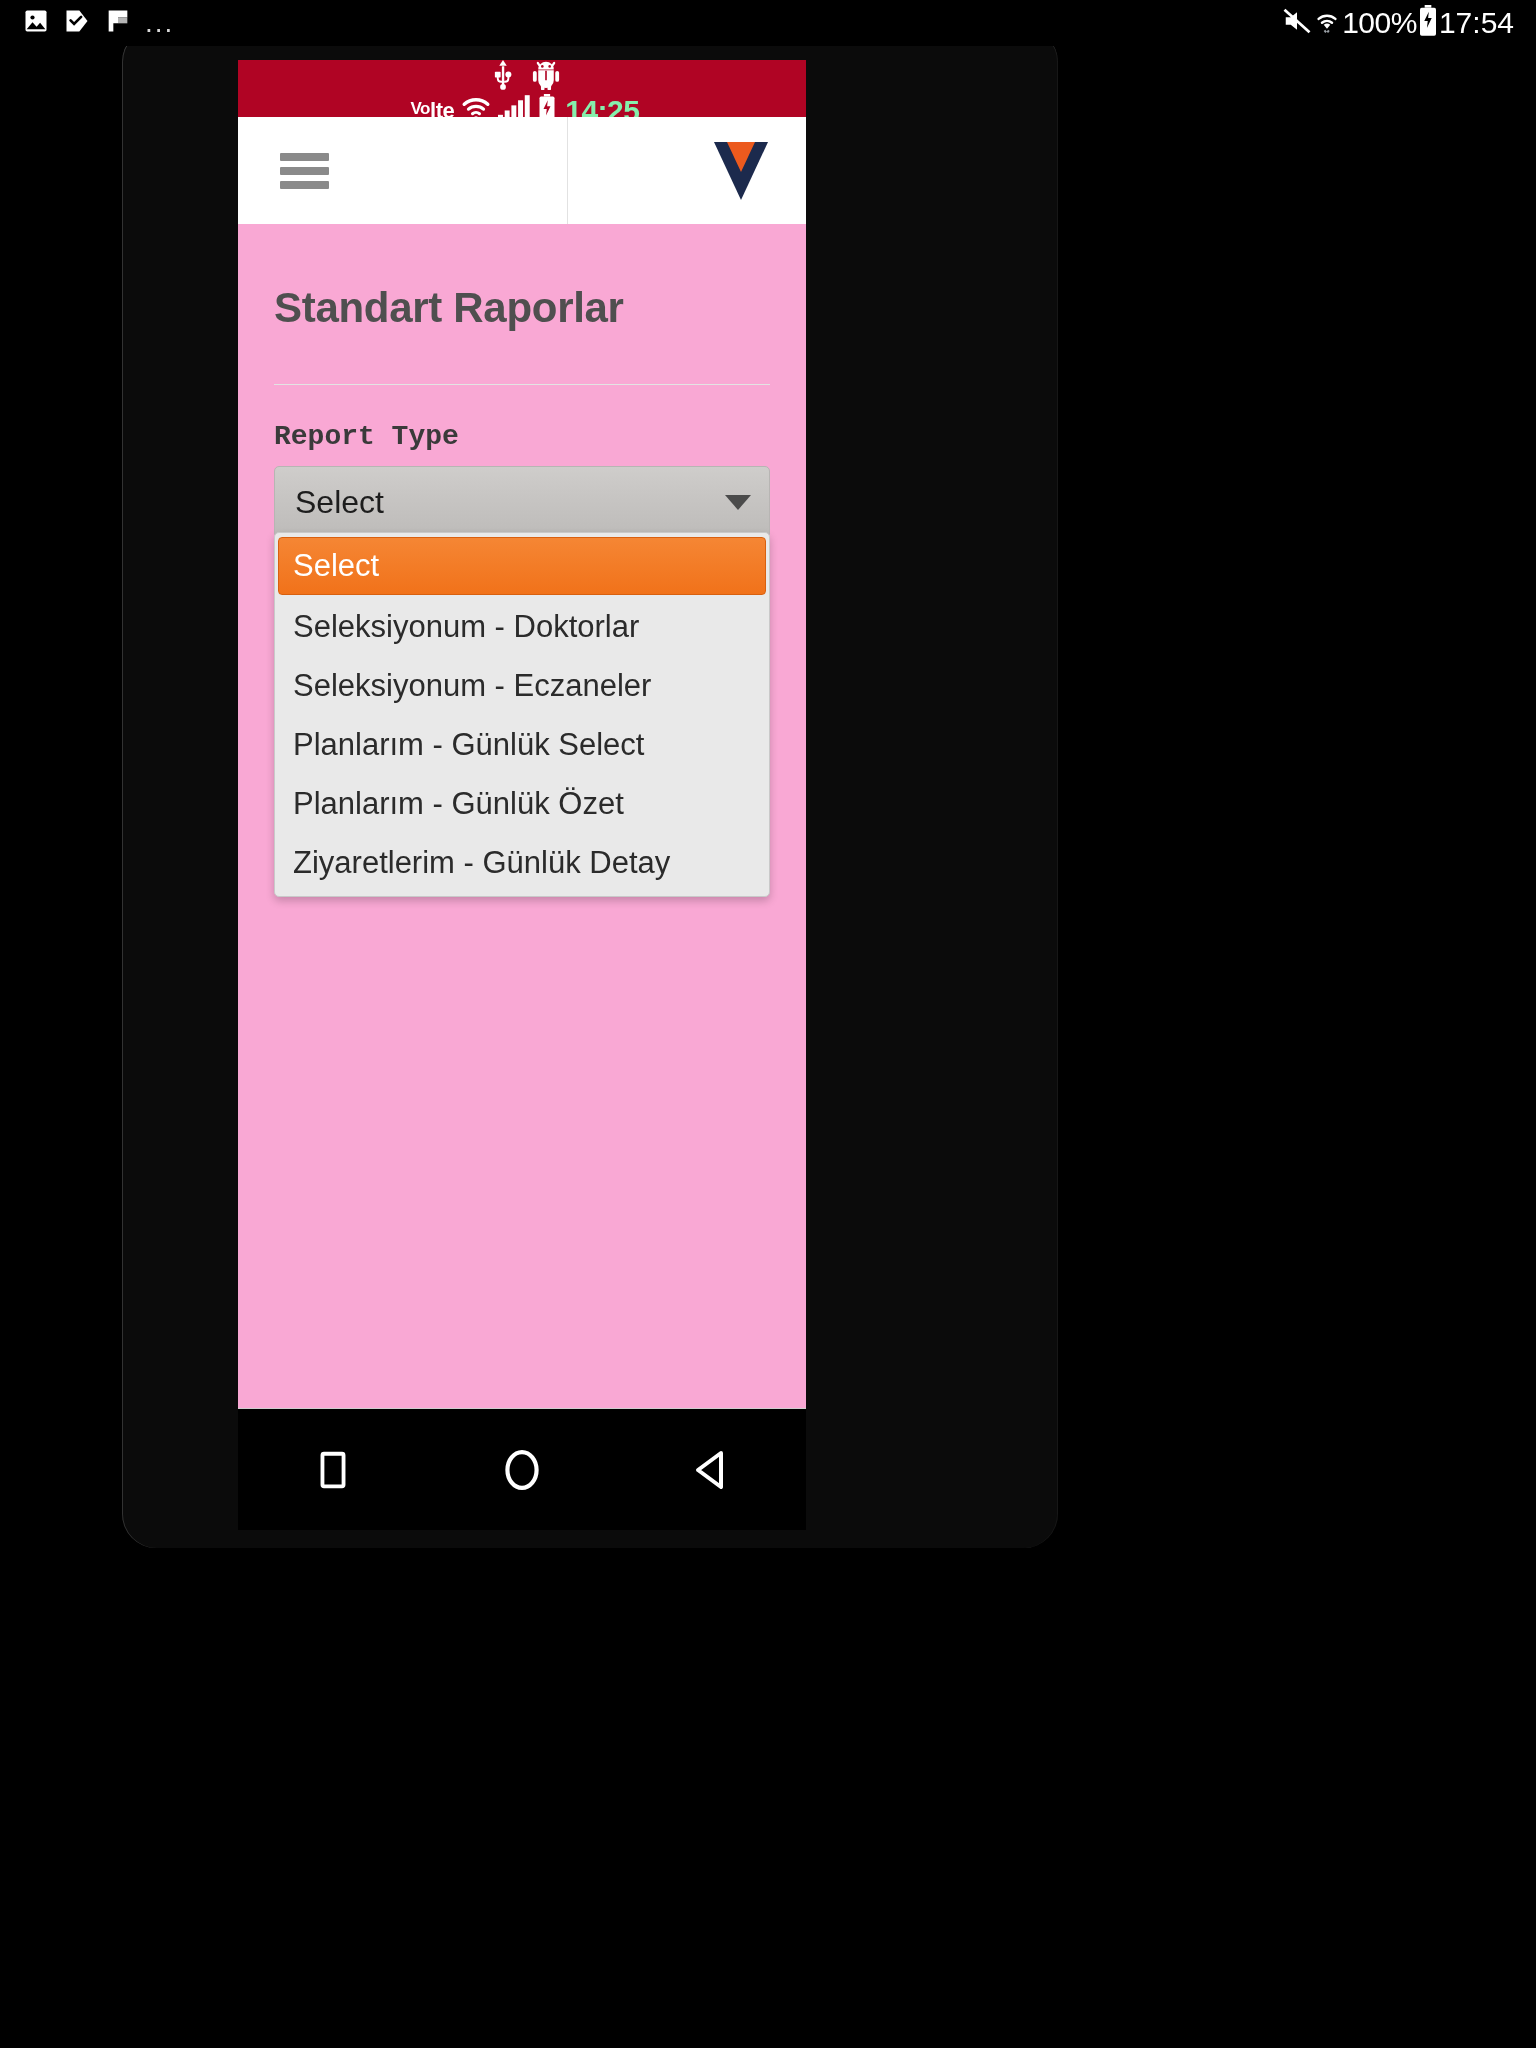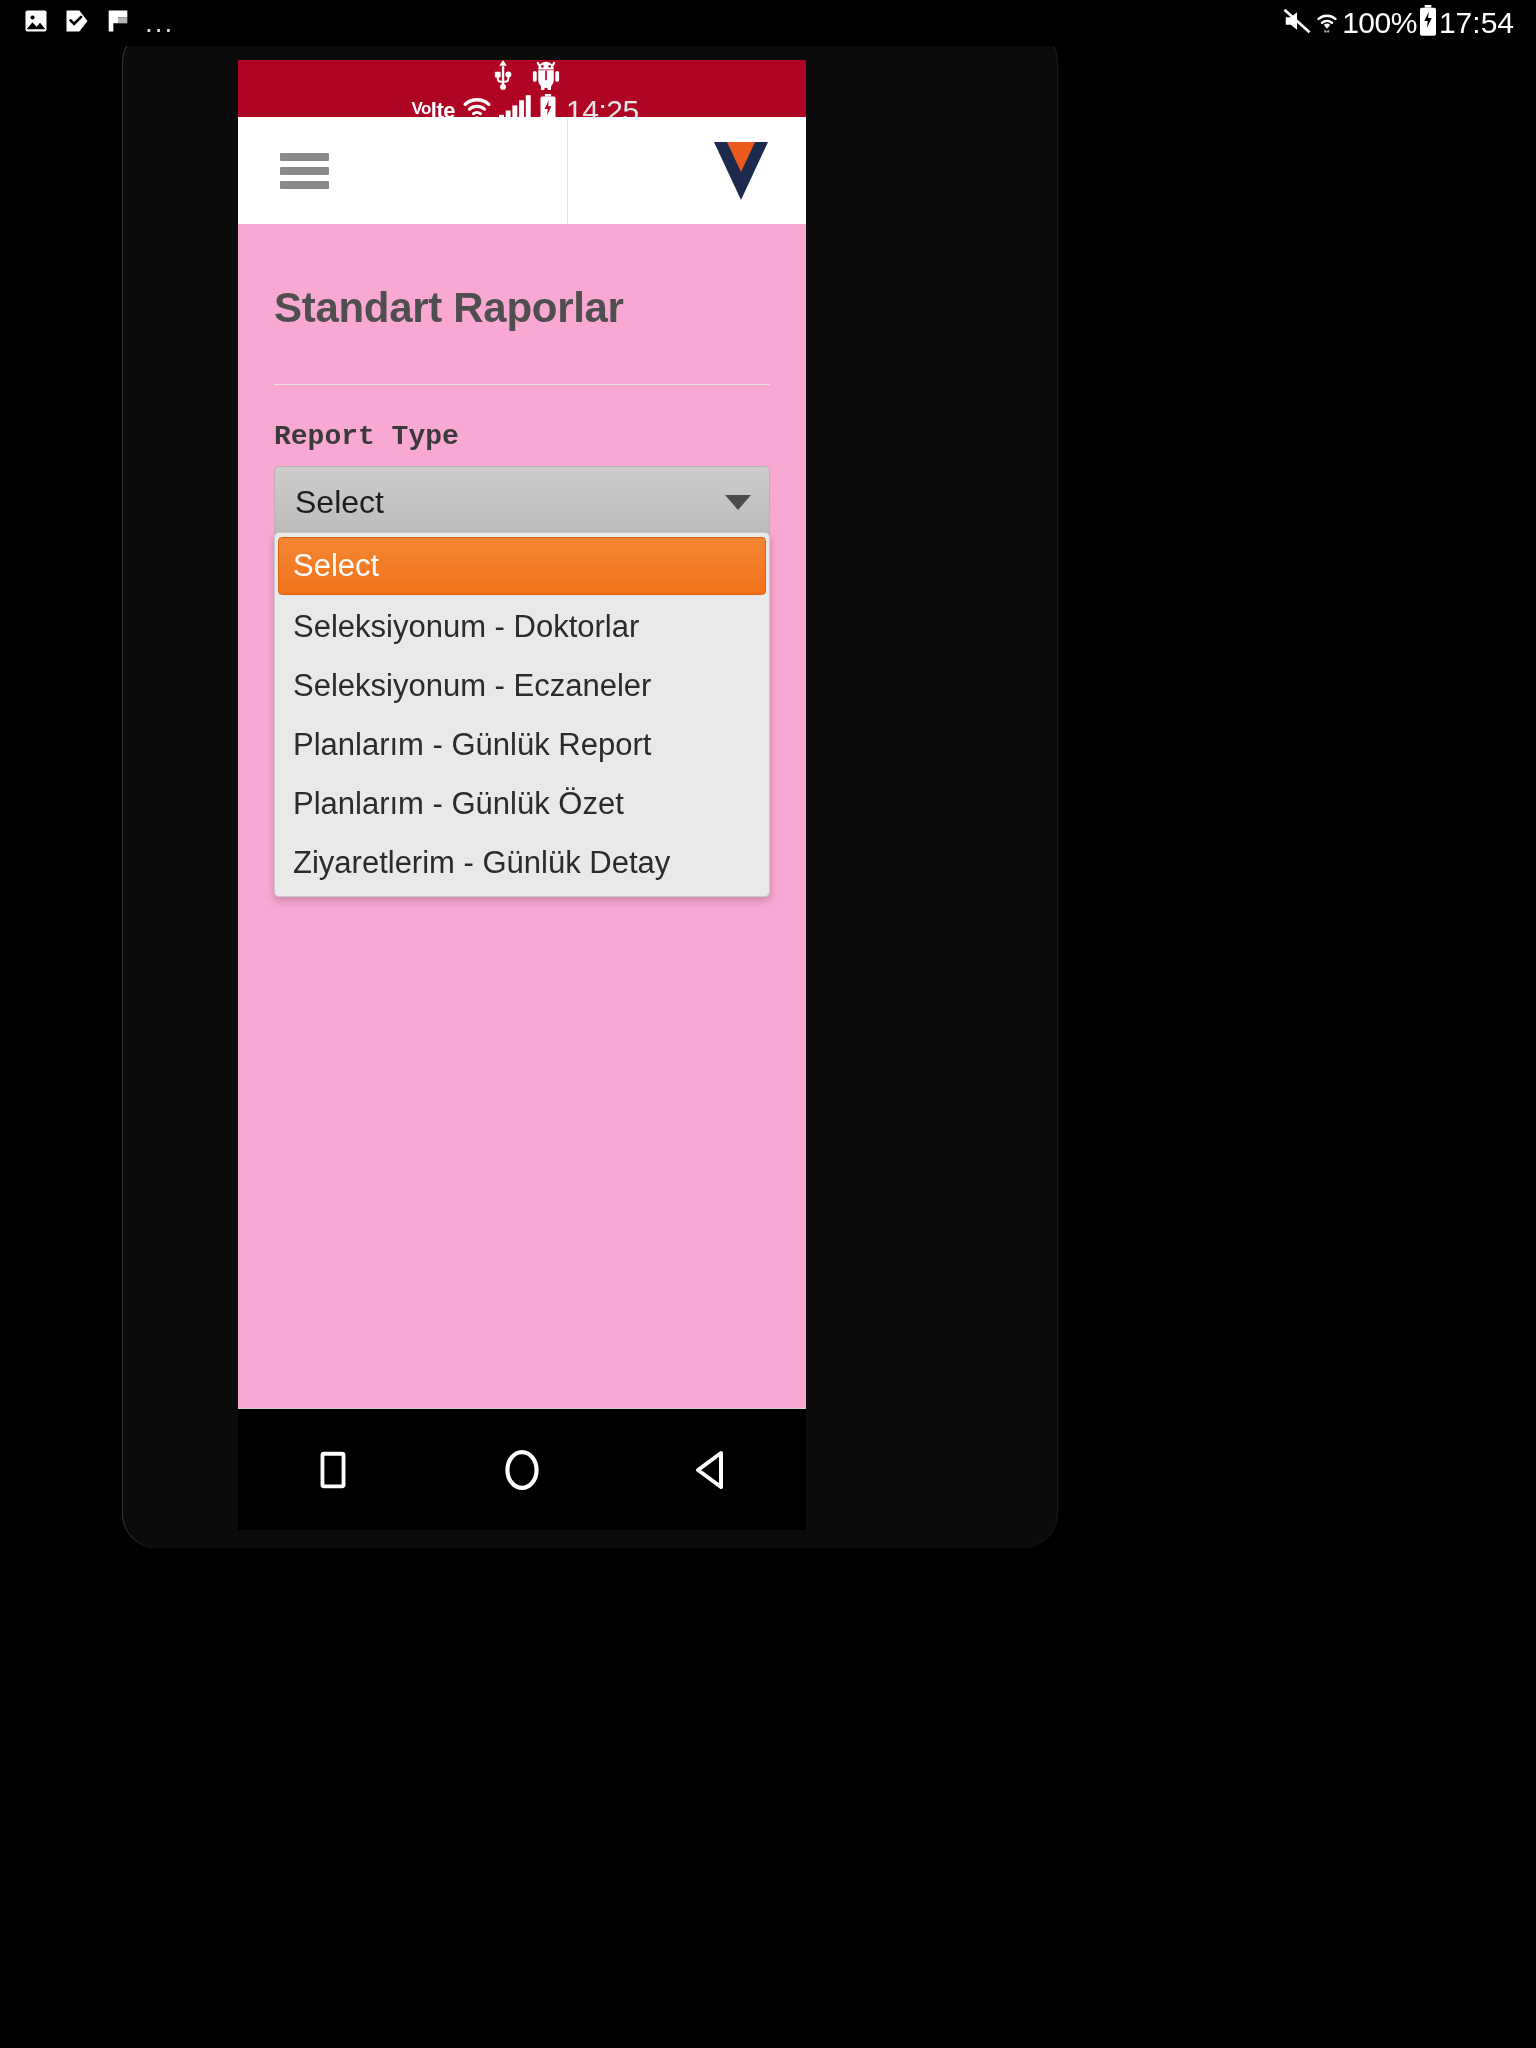--- a/index.html
+++ b/index.html
@@ -78,23 +78,23 @@
   }
   .asb-left { display: flex; align-items: center; gap: 16px; }
   .asb-right { display: flex; align-items: center; gap: 7px; }
   .asb-volte {
     color: #fff;
     font-size: 22px;
     font-weight: bold;
     letter-spacing: -0.5px;
   }
   .asb-clock {
-    color: #e5e5e5;
+    color: #86efac;
     font-size: 30px;
-    font-weight: 400;
+    font-weight: 700;
     letter-spacing: -0.5px;
     margin-left: 1px;
   }
 
   
   .app-header {
     position: relative;
     height: 107px;
     background: #ffffff;
     overflow: hidden;
@@ -389,21 +389,21 @@
     <div class="select-wrap">
       <div class="select-box">
         <span class="select-value">Select</span>
         <span class="select-arrow"></span>
       </div>
 
       <div class="dropdown">
         <div class="dd-option selected">Select</div>
         <div class="dd-option">Seleksiyonum - Doktorlar</div>
         <div class="dd-option">Seleksiyonum - Eczaneler</div>
-        <div class="dd-option">Planlarım - Günlük Report</div>
+        <div class="dd-option">Planlarım - Günlük Select</div>
         <div class="dd-option">Planlarım - Günlük Özet</div>
         <div class="dd-option">Ziyaretlerim - Günlük Detay</div>
       </div>
     </div>
   </div>
 </div>
 
 <div class="navbar">
   <div class="nav-btn">
     <svg width="46" height="46" viewBox="0 0 24 24">

